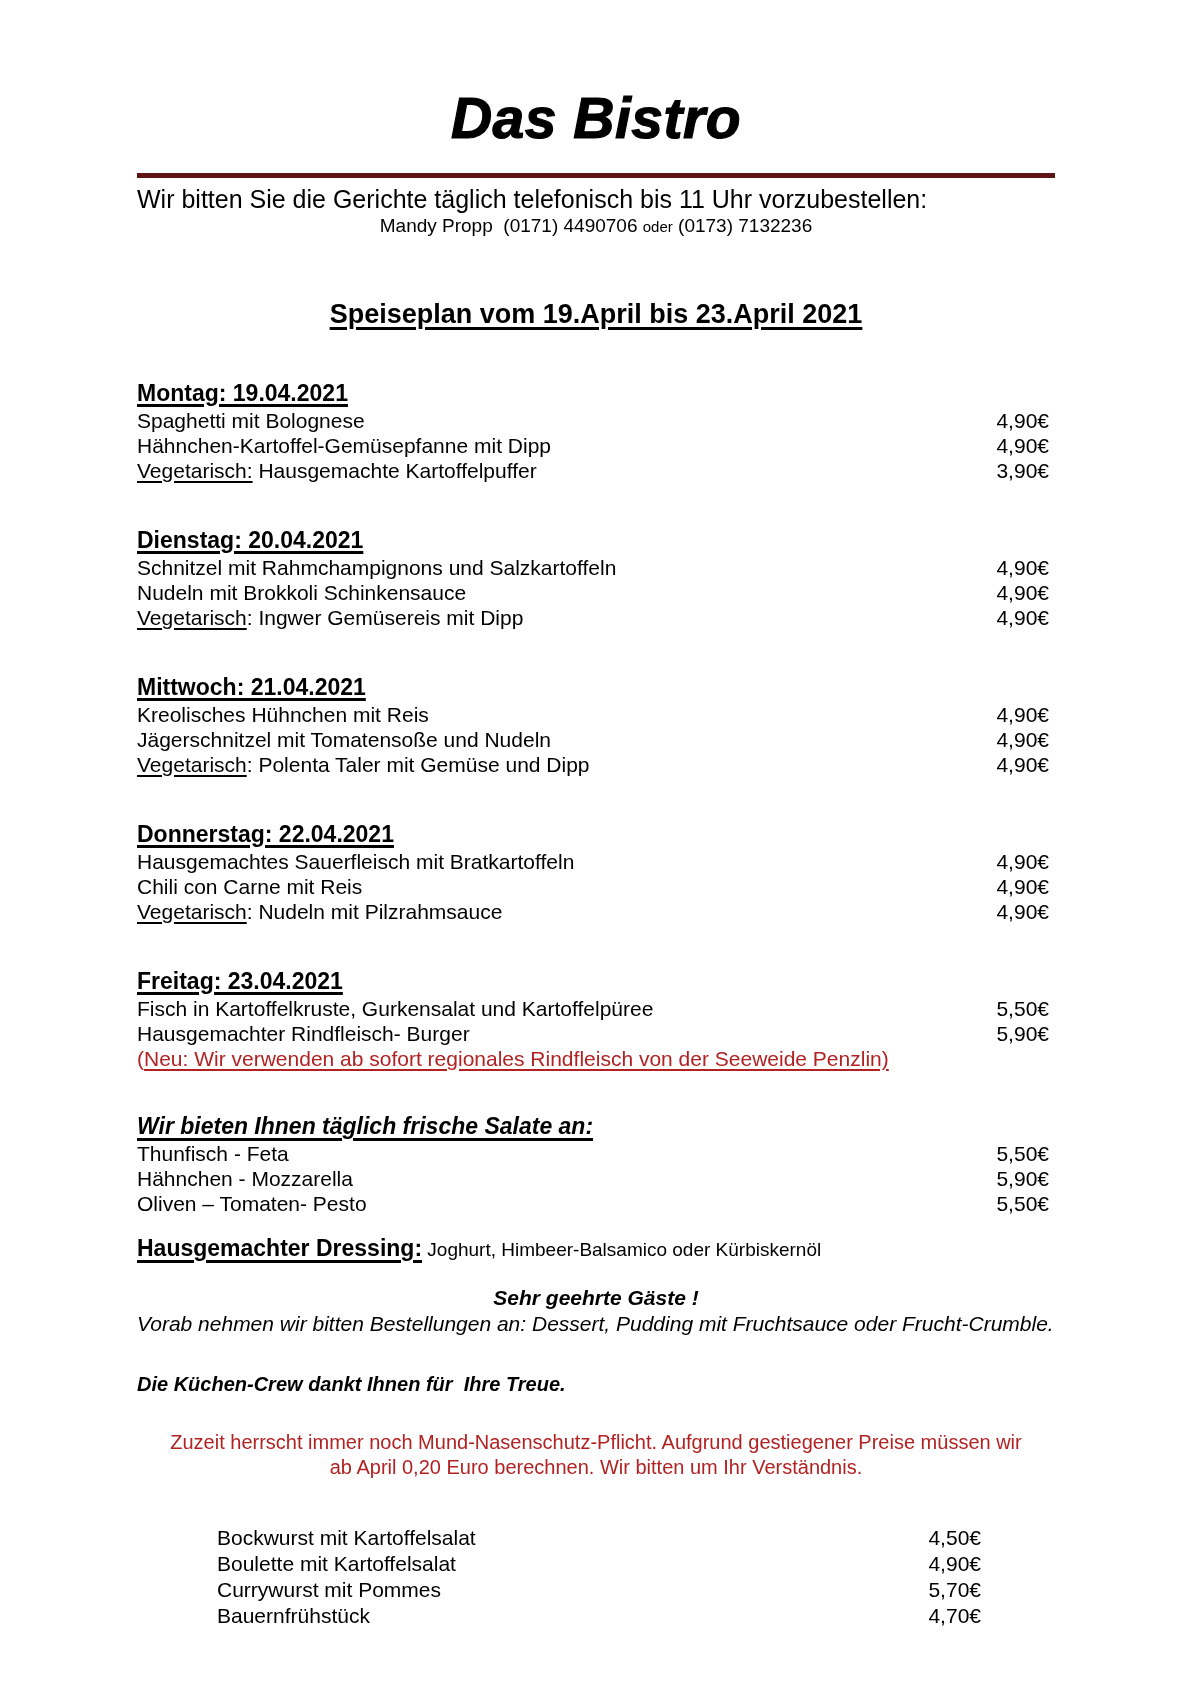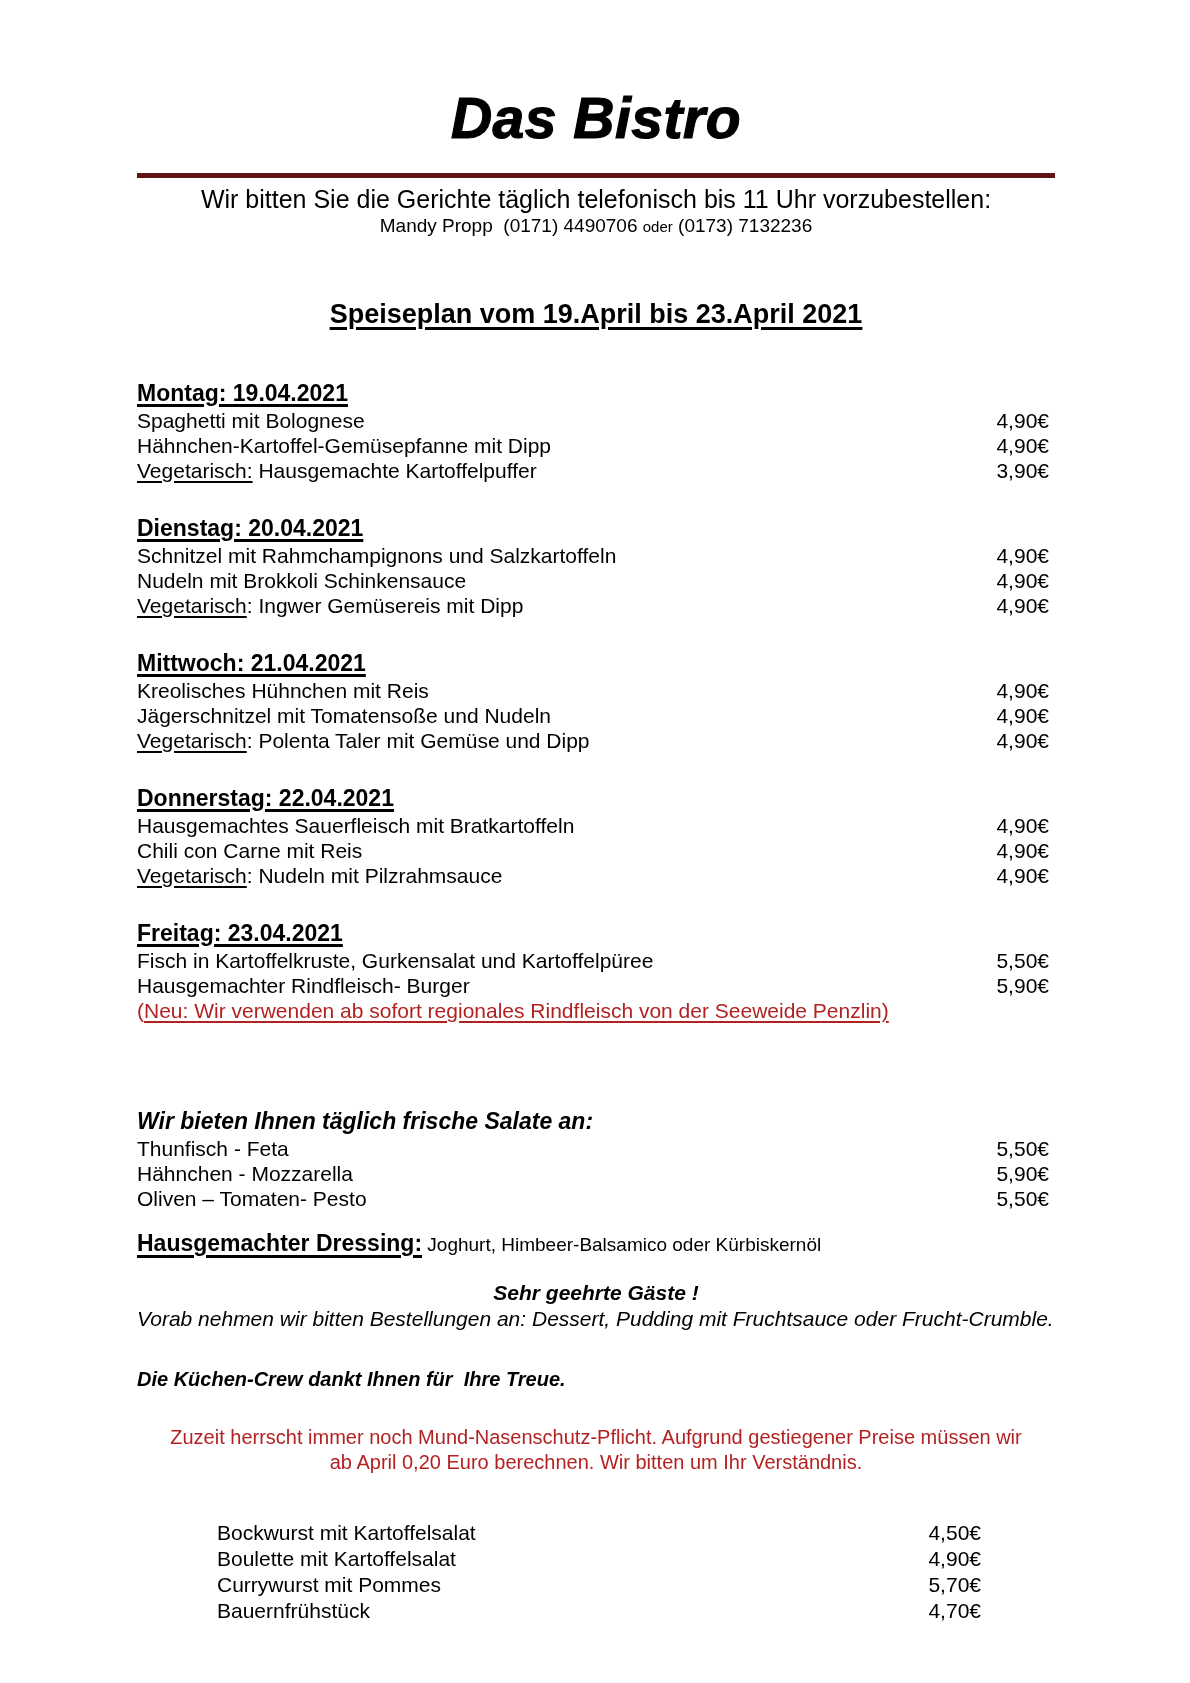--- a/index.html
+++ b/index.html
@@ -17,49 +17,49 @@
 
   .title{
     margin:0;text-align:center;
     font-size:57px;line-height:1.0;
     font-weight:bold;font-style:italic;
     -webkit-text-stroke:1.2px #000;
     letter-spacing:0.5px;
   }
   .rule{height:5px;background:var(--rule);margin-top:26px;}
 
-  .preorder{font-size:25px;line-height:30px;text-align:center;margin-top:6px;}
+  .preorder{font-size:25px;line-height:30px;margin-top:6px;}
   .contact{font-size:19px;line-height:23px;text-align:center;white-space:pre-wrap;}
   .contact .oder{font-size:15px;}
 
   .plan-heading{
     margin-top:60px;text-align:center;
     font-size:27px;line-height:32px;font-weight:bold;
     text-decoration:underline;text-decoration-thickness:2.5px;text-underline-offset:4px;
   }
 
-  .day{margin-top:30px;}
+  .day{margin-top:42px;}
   .day.first{margin-top:48px;}
   .day-heading{
     font-size:23px;line-height:30px;font-weight:bold;
     text-decoration:underline;text-decoration-thickness:2.5px;text-underline-offset:3px;
   }
   .row{display:flex;justify-content:space-between;align-items:baseline;font-size:21px;line-height:25px;}
   .row .price{padding-right:6px;white-space:nowrap;}
   .u-veg{text-decoration:underline;text-decoration-thickness:2px;text-underline-offset:3px;}
 
   .beef-note{
     font-size:21px;line-height:25px;color:var(--red);
   }
   .beef-note .u-note{text-decoration:underline;text-decoration-thickness:1.5px;text-underline-offset:3px;}
 
   .salads-heading{
-    margin-top:83px;
+    margin-top:40px;
     font-size:23px;line-height:30px;font-weight:bold;font-style:italic;
-    text-decoration-thickness:2.5px;text-underline-offset:4px;
+    text-decoration:underline;text-decoration-thickness:2.5px;text-underline-offset:4px;
   }
 
   .dressing{margin-top:17px;font-size:19px;line-height:30px;}
   .dressing-label{
     font-size:23px;font-weight:bold;
     text-decoration:underline;text-decoration-thickness:2.5px;text-underline-offset:4px;
   }
 
   .guests-heading{margin-top:20px;text-align:center;font-size:21px;line-height:26px;font-weight:bold;font-style:italic;white-space:pre-wrap;}
   .vorab{font-size:21px;line-height:25px;font-style:italic;}

